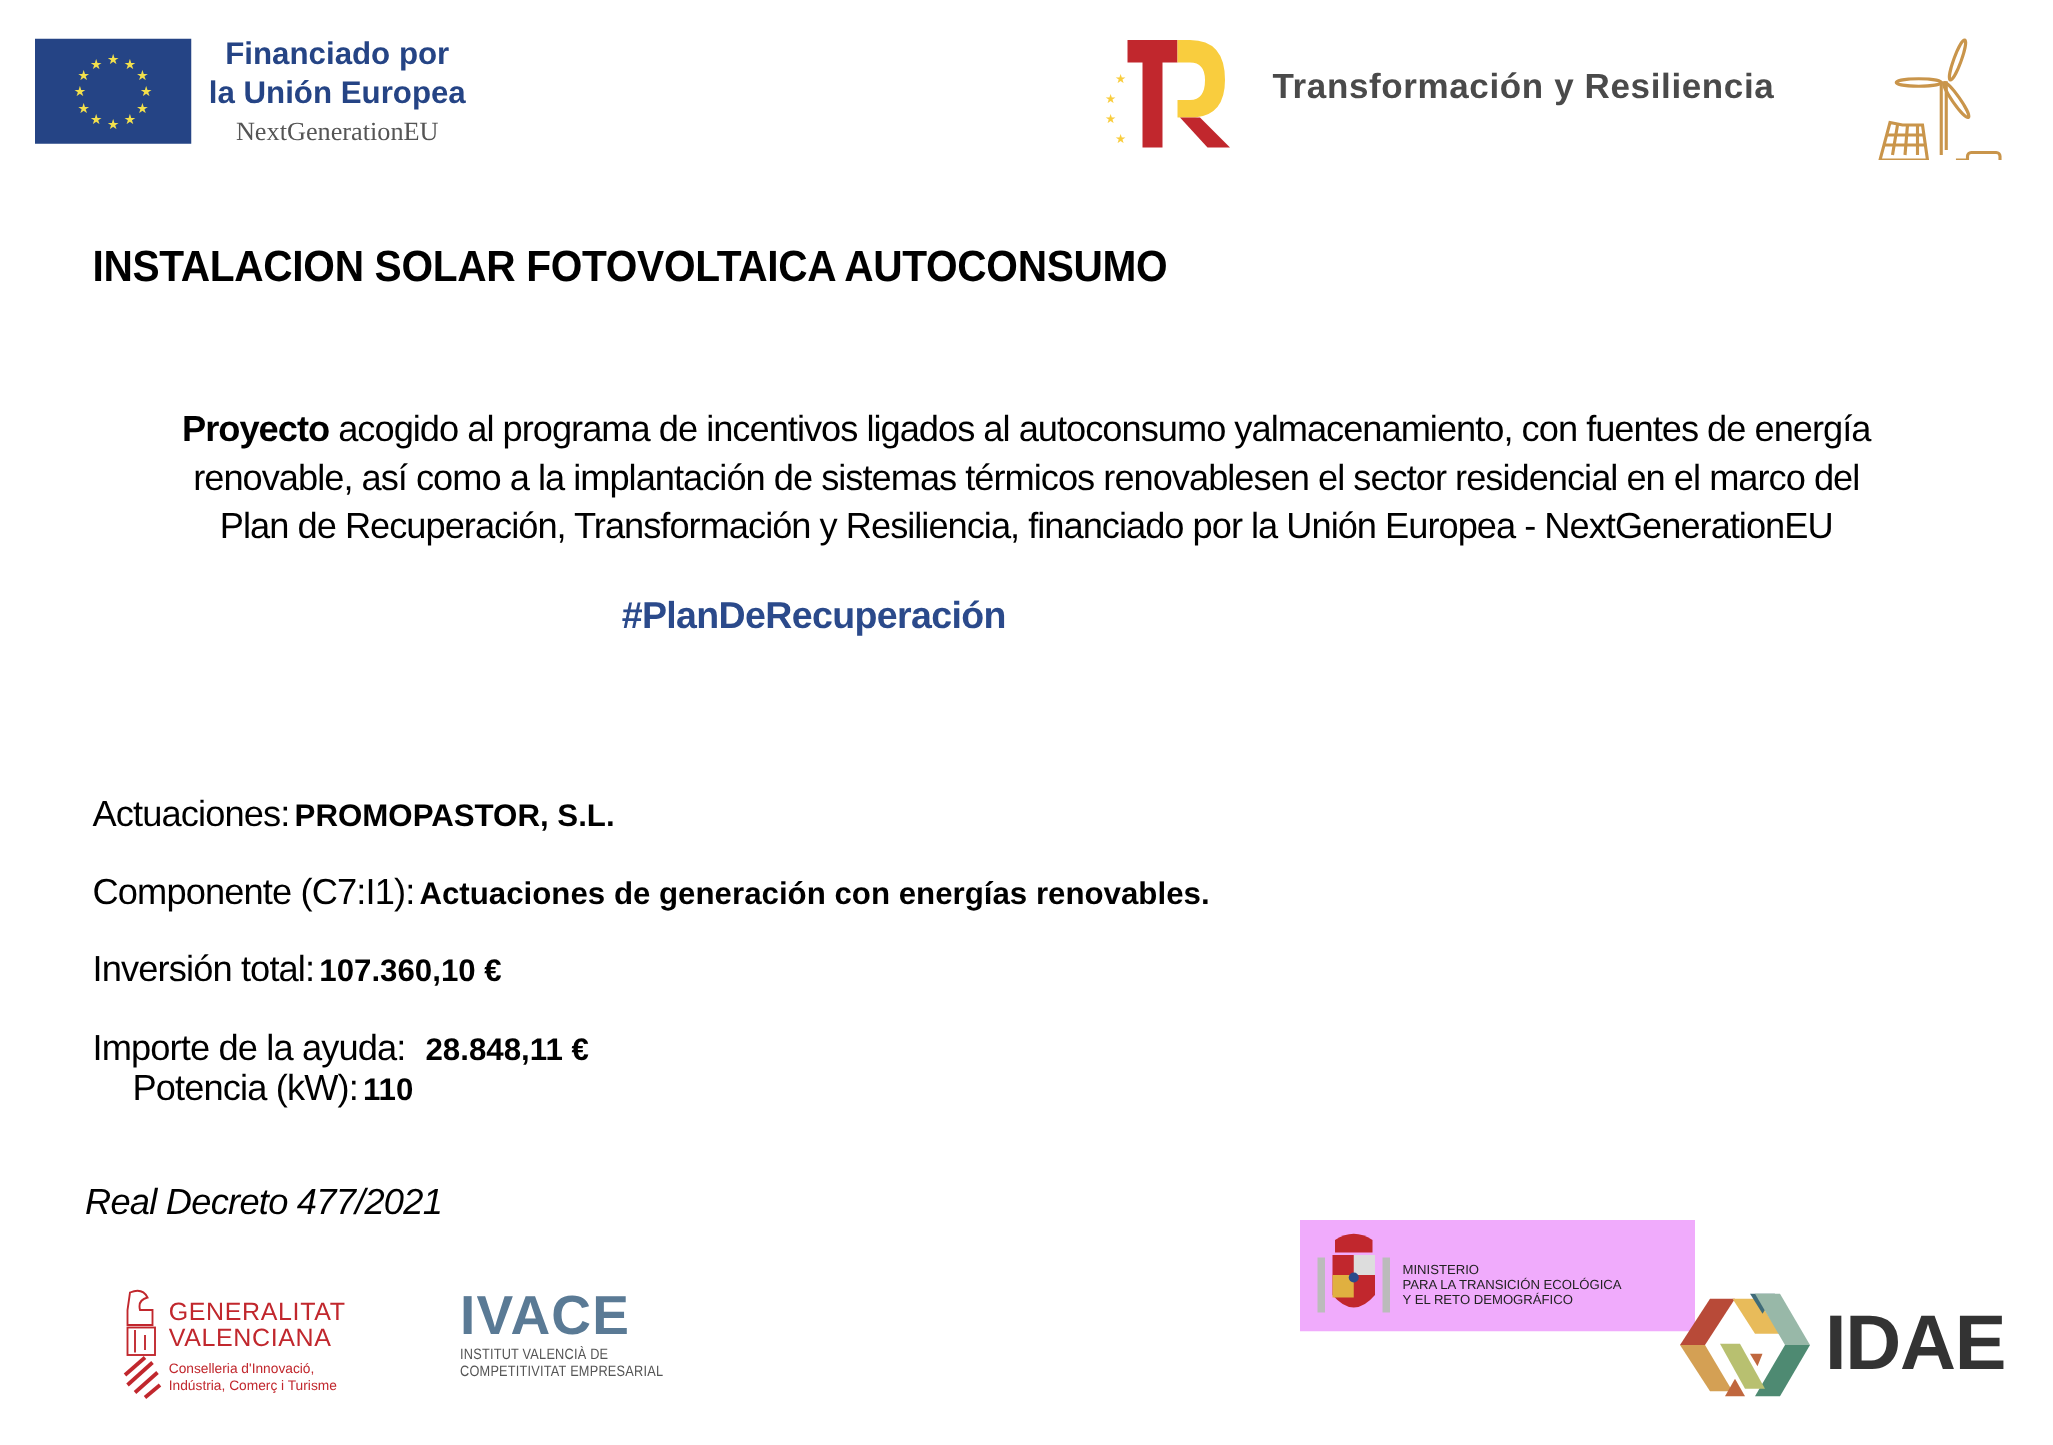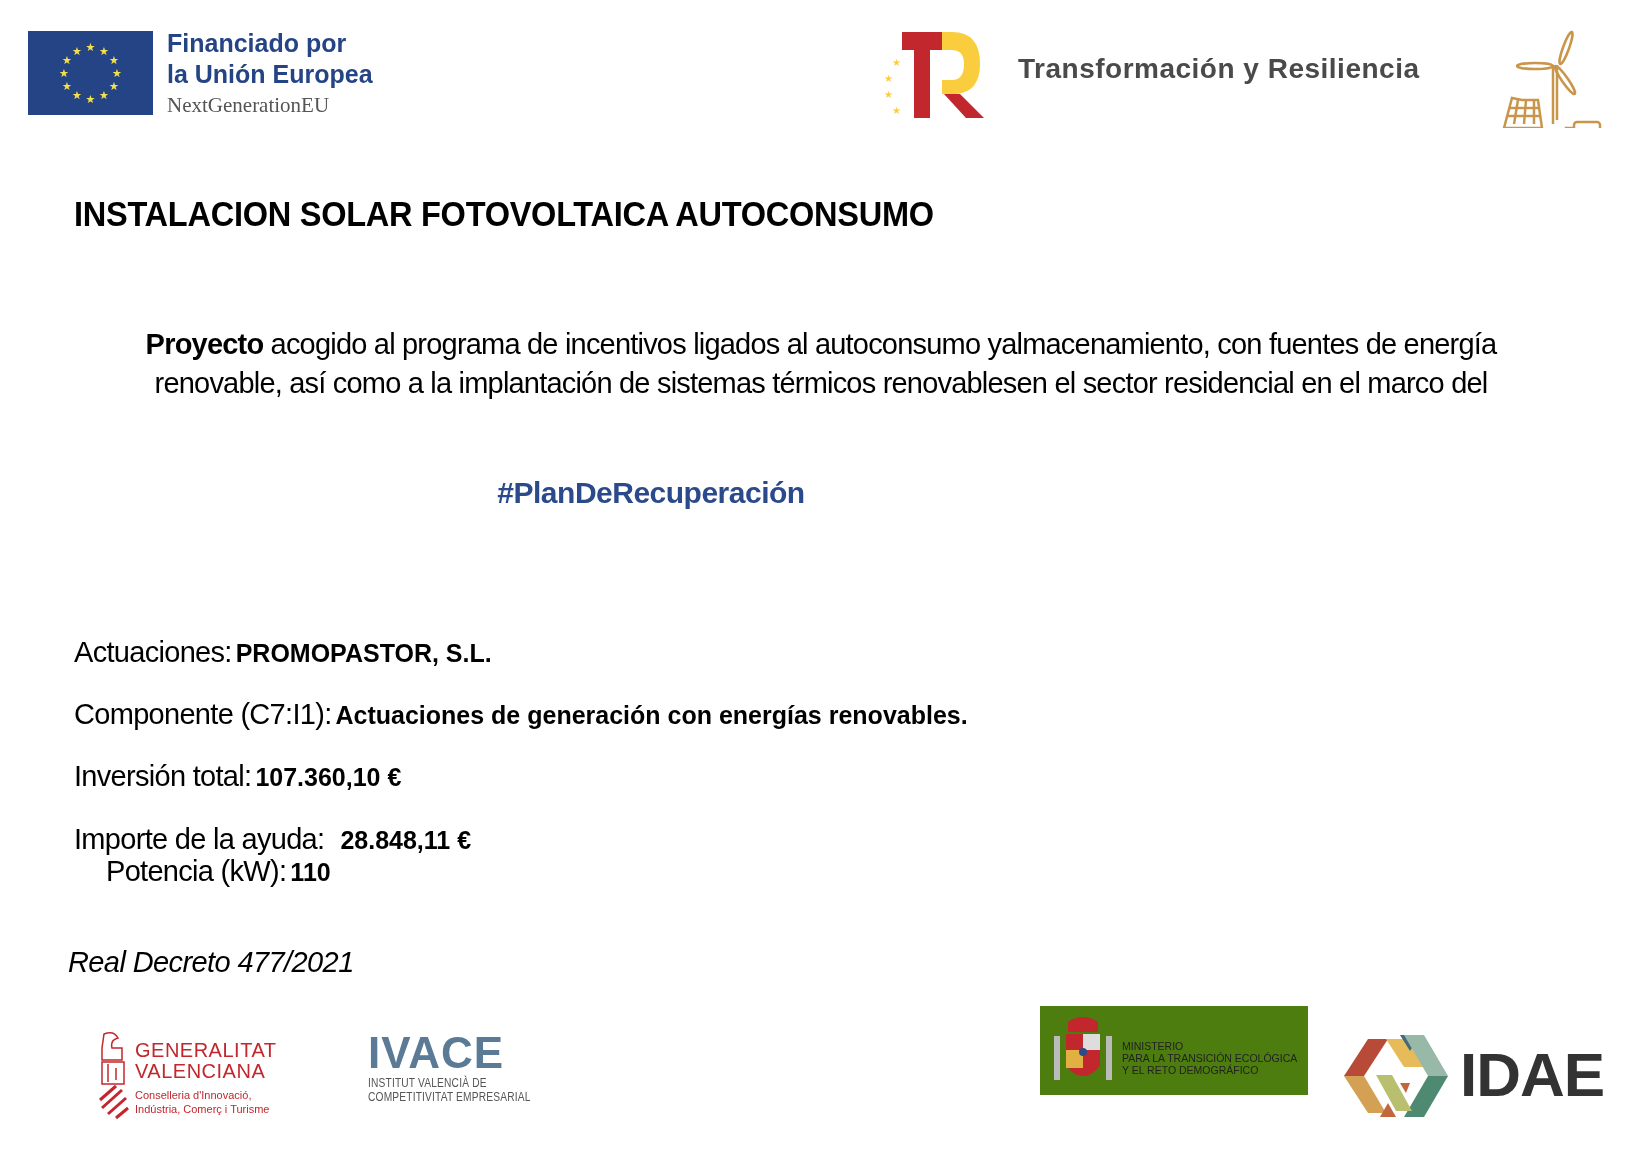--- a/index.html
+++ b/index.html
@@ -2,21 +2,21 @@
 <html><head>
 <meta charset="utf-8">
 <style>
   html, body { margin:0; padding:0; background:#ffffff; }
   body { width:1642px; height:1156px; position:relative; overflow:hidden;
          font-family:"Liberation Sans", sans-serif; color:#000; }
   .abs { position:absolute; }
 
   
   .eu-flag { left:28px; top:31px; width:125px; height:84px; background:#254485; }
-  .eu-text { left:167px; top:28px; }
+  .eu-text { left:167px; top:28px;text-align:center; }
   .eu-l1, .eu-l2 { color:#254485; font-weight:bold; font-size:25px; line-height:31px; white-space:nowrap; }
   .eu-l3 { color:#555; font-size:21px; line-height:30px; white-space:nowrap;font-family:Liberation Serif, serif; }
 
   
   .prtr-mark { left:880px; top:30px; width:112px; height:90px; }
   .prtr-text { left:1018px; top:52px; color:#4a4a4a; font-weight:bold; font-size:28px; line-height:34px; white-space:nowrap; letter-spacing:0.5px; }
   .energy-icon { left:1500px; top:18px; width:110px; height:110px; }
 
   
   .title { left:74px; top:194px; font-weight:bold; font-size:35px; letter-spacing:-0.3px; white-space:nowrap; transform:scaleX(0.93); transform-origin:left; }
@@ -33,21 +33,21 @@
 
   
   .gva { left:96px; top:1030px; width:180px; height:90px; }
   .gva-text { left:135px; top:1040px; color:#c1272d; }
   .gva-l1, .gva-l2 { font-size:20px; line-height:21px; letter-spacing:0.5px; white-space:nowrap; }
   .gva-l3, .gva-l4 { font-size:11px; line-height:14px; white-space:nowrap; }
   .ivace { left:368px; top:1030px; }
   .ivace-word { font-size:44px; font-weight:bold; color:#5a7a95; letter-spacing:1px; line-height:46px; }
   .ivace-sub { font-size:12px; color:#555; line-height:14px; letter-spacing:0.2px; white-space:nowrap; transform:scaleX(0.85); transform-origin:left; }
 
-  .miteco { left:1040px; top:1006px; width:268px; height:89px; background:#4d7c0f; }
+  .miteco { left:1040px; top:976px; width:316px; height:89px; background:#f0abfc; }
   .miteco-text { position:absolute; left:82px; top:34px; font-size:10.5px; line-height:12px; color:#222; white-space:nowrap; }
   .idae-mark { left:1340px; top:1031px; width:112px; height:90px; }
   .idae-word { left:1460px; top:1040px; font-size:62px; font-weight:bold; color:#333; letter-spacing:-1px; line-height:70px; }
 </style>
 </head>
 <body>
 
 <div class="abs eu-flag">
   <svg width="125" height="84" viewBox="0 0 125 84">
     <g fill="#f3e04c">
@@ -105,20 +105,21 @@
     <polyline points="57,118 66,118 66,110 74,110"></polyline>
     <rect x="74" y="104" width="26" height="14" rx="3"></rect>
   </svg>
 </div>
 
 <div class="abs title">INSTALACION SOLAR FOTOVOLTAICA AUTOCONSUMO</div>
 
 <div class="abs para">
   <div><b>Proyecto</b><span> acogido al programa de incentivos ligados al autoconsumo yalmacenamiento, con fuentes de energía</span></div>
   <div>renovable, así como a la implantación de sistemas térmicos renovablesen el sector residencial en el marco del</div>
+  <div>Plan de Recuperación, Transformación y Resiliencia, financiado por la Unión Europea - NextGenerationEU</div>
 </div>
 <div class="abs hashtag">#PlanDeRecuperación</div>
 
 <div class="abs row" style="top:636px;">
   <span>Actuaciones:</span><span class="val">PROMOPASTOR, S.L.</span>
 </div>
 <div class="abs row" style="top:698px;">
   <span>Componente (C7:I1):</span><span class="val">Actuaciones de generación con energías renovables.</span>
 </div>
 <div class="abs row" style="top:760px;">

